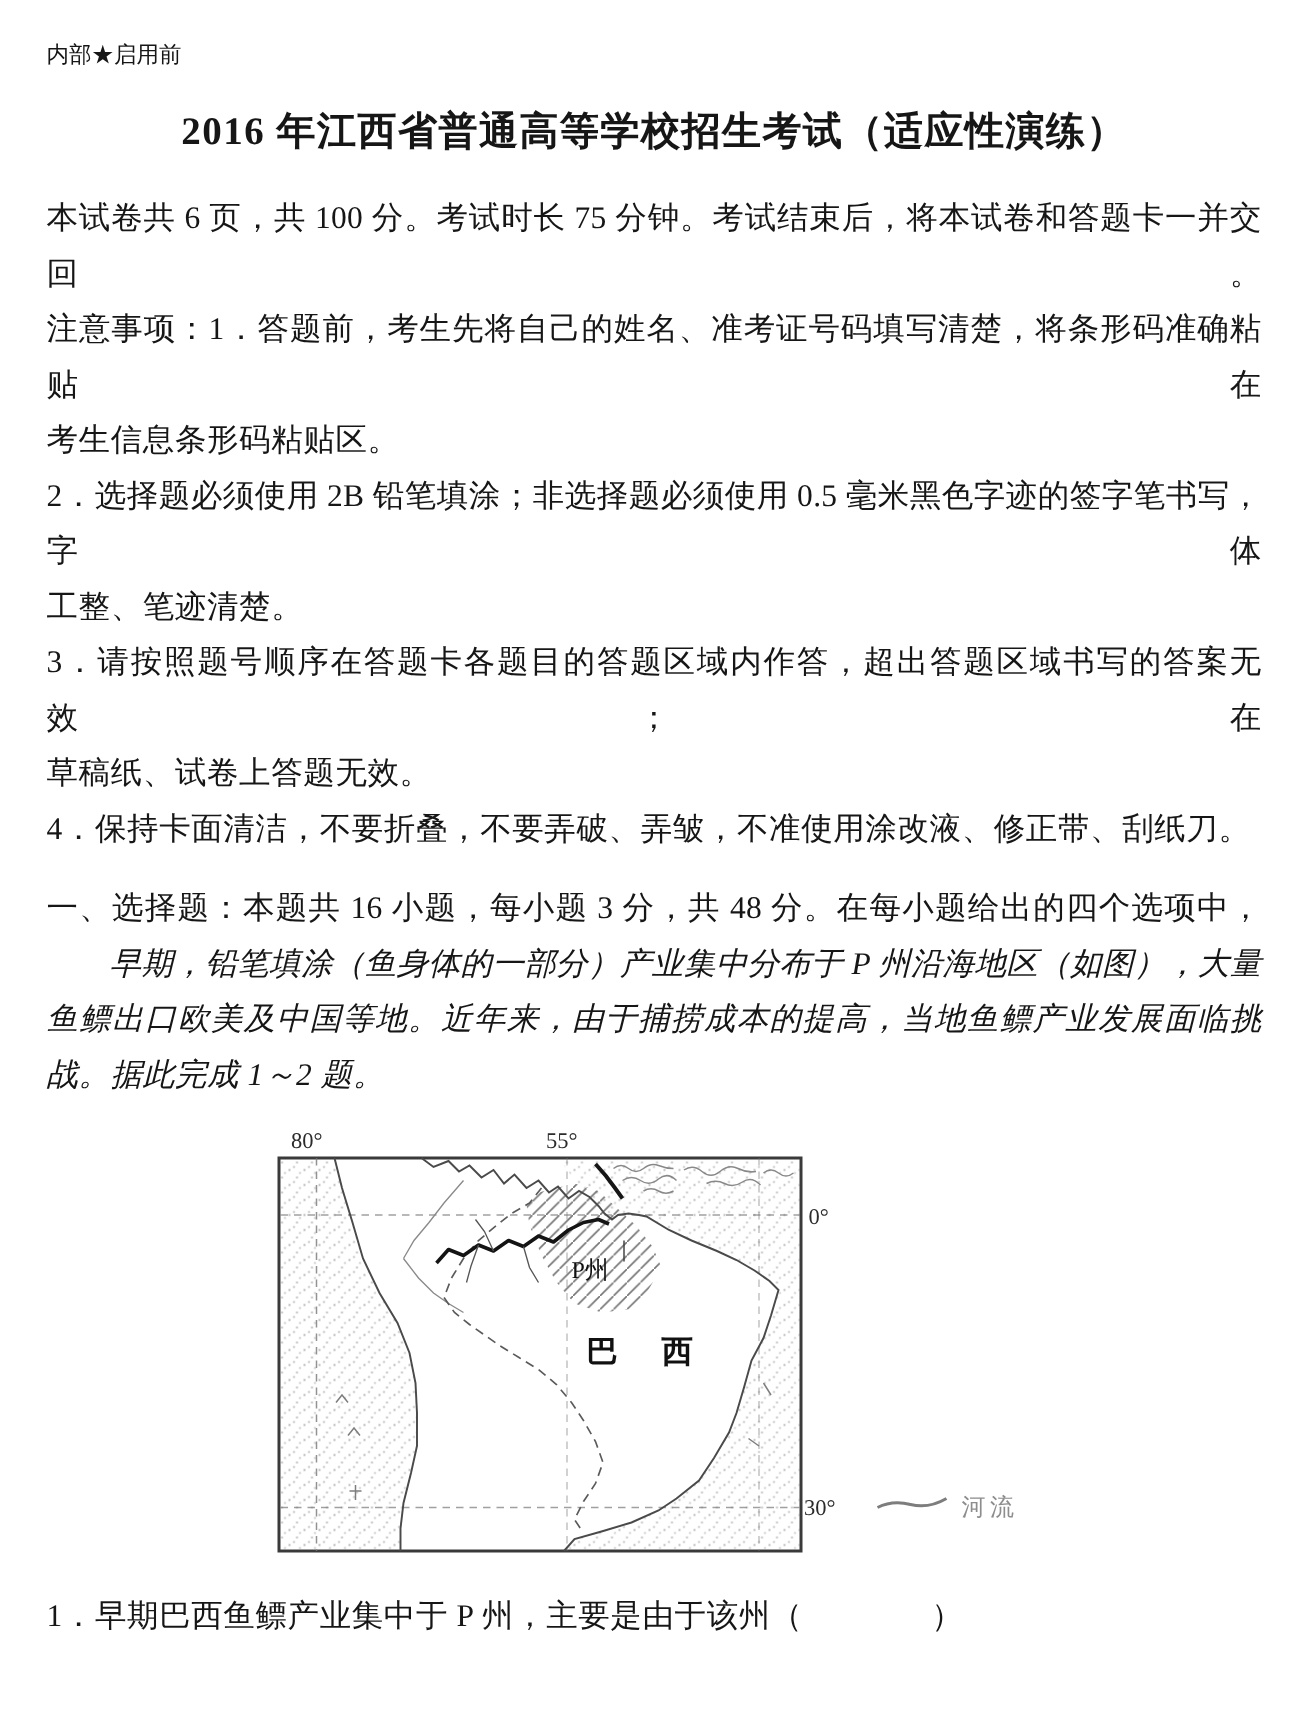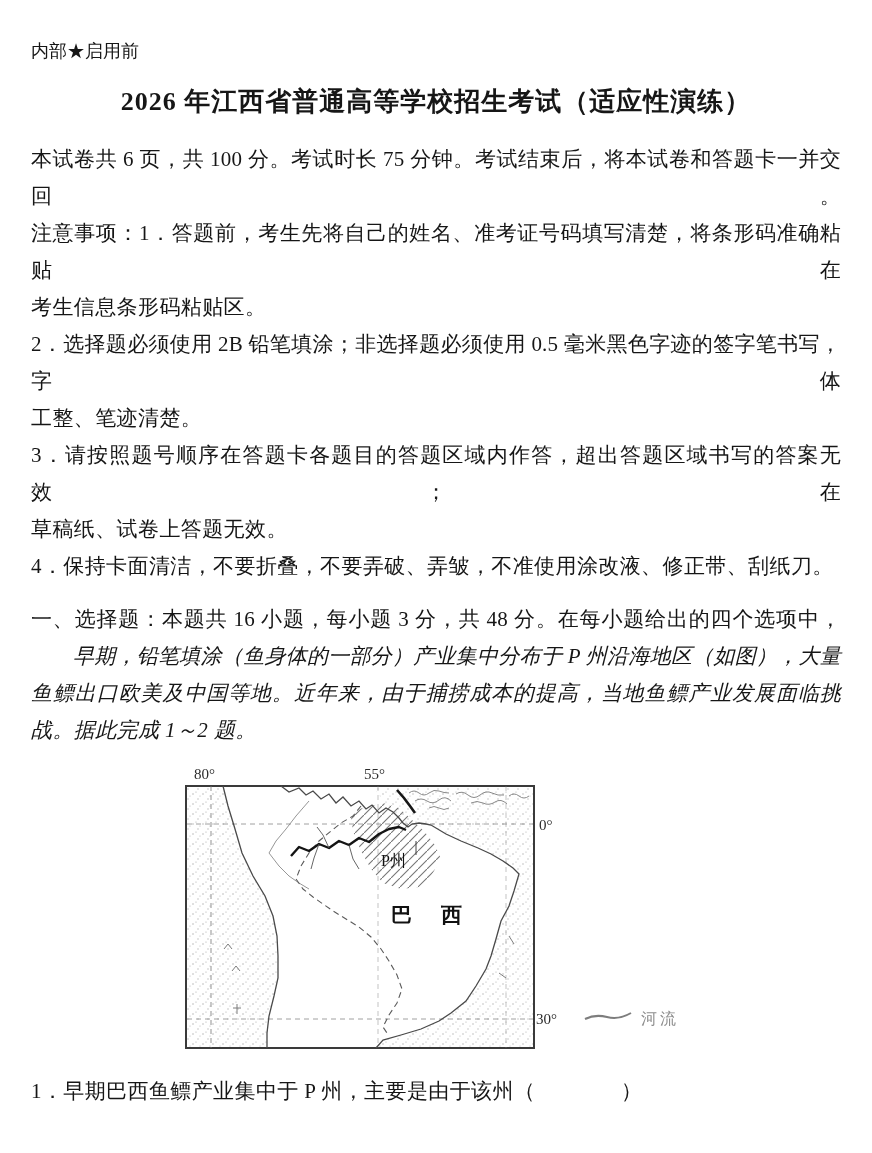--- a/index.html
+++ b/index.html
@@ -3,21 +3,21 @@
 <meta charset="utf-8">
 <style>
   html,body{margin:0;padding:0;}
   body{
     width:872px;height:1153px;overflow:hidden;background:#ffffff;color:#161616;
     font-family:"Liberation Serif","DejaVu Serif",serif;
   }
   .page{padding:0 31px;position:relative;width:810px;}
   .line{font-size:21px;line-height:37px;letter-spacing:.4px;white-space:nowrap;}
   .fill{white-space:normal;text-align:justify;text-align-last:justify;letter-spacing:.2px;}
-  .security{font-size:18px;padding-top:38px;line-height:26px;}
+  .security{font-size:15px;padding-top:24px;line-height:26px;}
   .title{margin-top:20px;text-align:center;font-weight:bold;font-size:26px;line-height:36px;letter-spacing:1px;}
   .subject{margin-top:19px;text-align:center;font-weight:bold;font-size:24px;line-height:33px;}
   .instructions{margin-top:21px;}
   .section{margin-top:16px;}
   .passage{font-style:italic;}
   .passage .indent{text-indent:2em;}
   .figure{position:relative;height:305px;margin-top:12px;}
   .figure svg{position:absolute;left:0;top:0;}
   .questions{margin-top:6px;}
   .q{font-size:21px;line-height:38px;letter-spacing:.4px;white-space:nowrap;}
@@ -25,21 +25,21 @@
   .mapname{font-family:"Liberation Serif","DejaVu Serif",serif;fill:#111;}
   .legendtext{font-family:"Liberation Serif","DejaVu Serif",serif;font-size:16px;fill:#8d8d8d;}
 </style>
 </head>
 <body>
 
 <div class="page">
 
   <div class="security">内部★启用前</div>
 
-  <div class="title">2026 年江西省普通高等学校招生考试（适应性演练）</div>
+  <div class="title">2016 年江西省普通高等学校招生考试（适应性演练）</div>
 
 
   <div class="instructions">
     <div class="line fill">本试卷共 6 页，共 100 分。考试时长 75 分钟。考试结束后，将本试卷和答题卡一并交回。</div>
     <div class="line fill">注意事项：1．答题前，考生先将自己的姓名、准考证号码填写清楚，将条形码准确粘贴在</div>
     <div class="line">考生信息条形码粘贴区。</div>
     <div class="line fill">2．选择题必须使用 2B 铅笔填涂；非选择题必须使用 0.5 毫米黑色字迹的签字笔书写，字体</div>
     <div class="line">工整、笔迹清楚。</div>
     <div class="line fill">3．请按照题号顺序在答题卡各题目的答题区域内作答，超出答题区域书写的答案无效；在</div>
     <div class="line">草稿纸、试卷上答题无效。</div>

